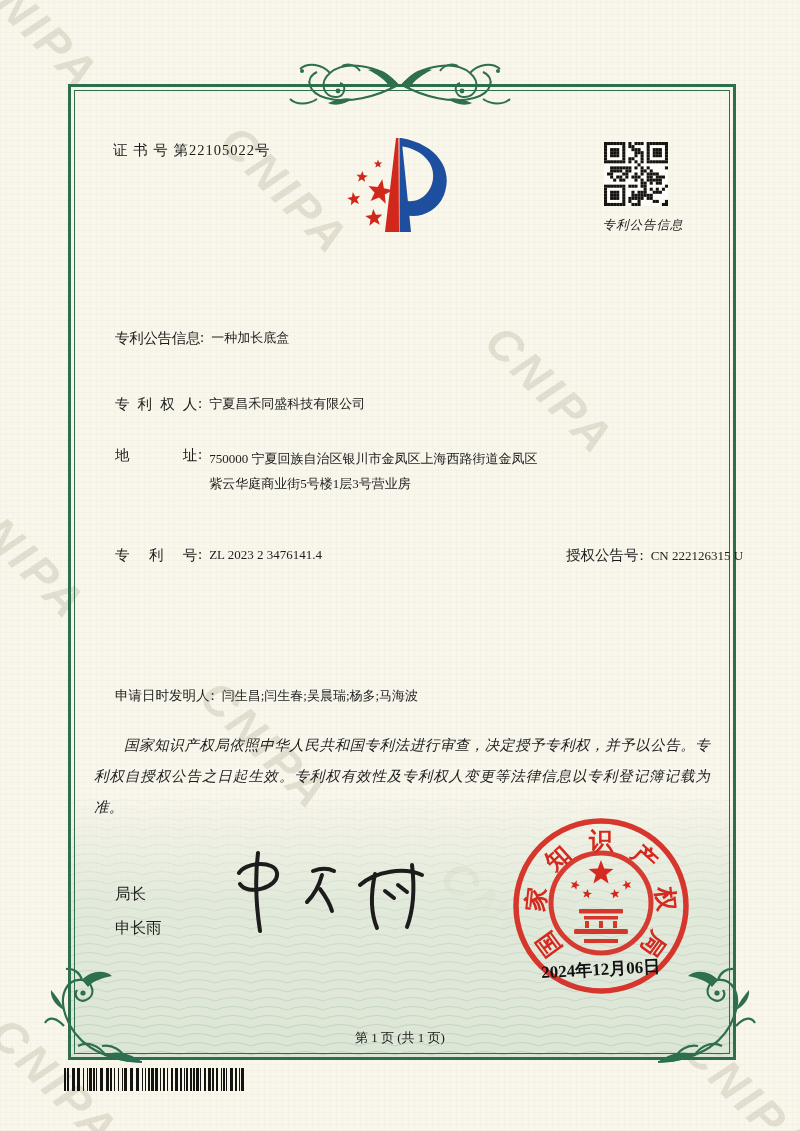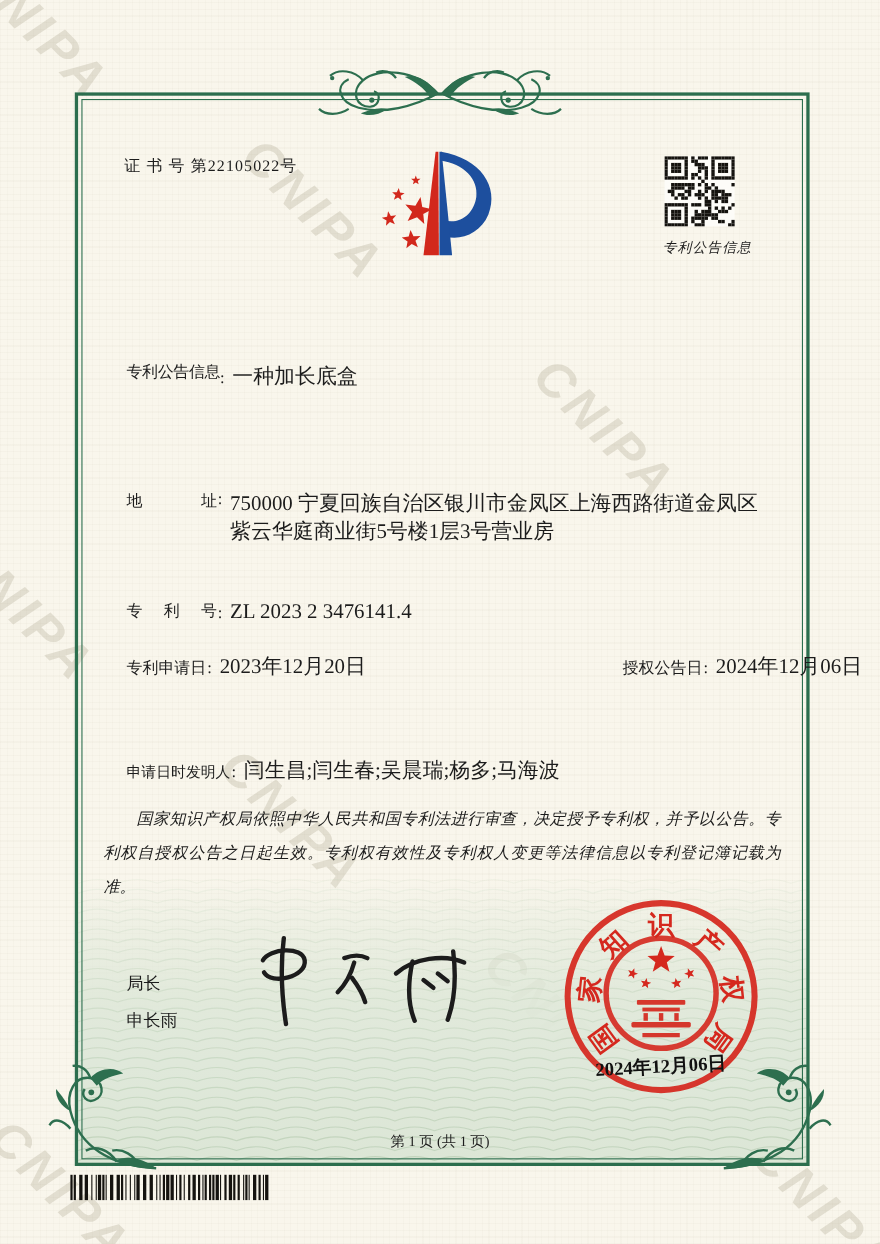--- a/index.html
+++ b/index.html
@@ -37,21 +37,21 @@
   .logo{position:absolute; left:340px; top:130px;}
   .qr{position:absolute; left:604px; top:142px; width:64px; height:64px;}
   .qrlabel{position:absolute; left:588px; top:217px; width:110px; text-align:center;
     font-size:12.5px; font-style:italic; letter-spacing:1px;}
   .title{position:absolute; left:0; top:234px; width:100%; text-align:center;
     font-size:36px; font-weight:700; letter-spacing:3px;}
   .row{position:absolute; left:115px; font-size:15px; white-space:nowrap;}
   .lbl{display:inline-block; width:82px; text-align:justify; text-align-last:justify;
     vertical-align:top; font-size:14.5px; letter-spacing:-0.3px;}
   .cl{display:inline-block; margin:0 7px 0 1px;}
-  .val{font-size:19px;}
+  .val{font-size:13px;}
   .addrval{display:inline-block; white-space:normal; width:488px; vertical-align:top; line-height:25px;}
   .rcol{position:absolute; left:451px; top:0; white-space:nowrap;}
   .rlbl{font-size:14.5px;}
   .smallrow .slbl{font-size:13.5px;}
   .legal{position:absolute; left:94px; top:730px; width:616px; font-size:14.5px;
     line-height:31px; text-align:justify; text-indent:30px; font-style:italic; letter-spacing:0.2px;}
   .director{position:absolute; left:115px; top:884px;
     font-family:"Liberation Sans","DejaVu Sans",sans-serif; font-size:15.5px;}
   .director div{margin-bottom:13px;}
   .sig{position:absolute; left:225px; top:843px;}
@@ -401,34 +401,34 @@
           <rect x="60" y="60" width="3" height="3"></rect>
         </g>
     </svg>
     <div class="qrlabel">专利公告信息</div>
 
 
     <div class="row" style="top:329px">
       <span class="lbl" style="width:84px">专利公告信息</span><span class="cl">:</span><span class="val">一种加长底盒</span>
     </div>
 
+    <div class="row" style="top:395px">
+      <span class="lbl">专利权人</span><span class="cl">:</span><span class="val">宁夏昌禾同盛科技有限公司</span>
+    </div>
 
     <div class="row" style="top:446px">
       <span class="lbl">地址</span><span class="cl">:</span><span class="val addrval"><span>750000 宁夏回族自治区银川市金凤区上海西路街道金凤区</span><br><span>紫云华庭商业街5号楼1层3号营业房</span></span>
     </div>
 
 
     <div class="row" style="top:546px">
       <span class="lbl">专利号</span><span class="cl">:</span><span class="val">ZL 2023 2 3476141.4</span>
-    </div>
-
-    <div class="row" style="top:593px">
-      <span class="rlbl">专利申请日</span><span class="cl">:</span><span class="val">2023年12月20日</span>
-      <span class="rcol"><span class="rlbl">授权公告日</span><span class="cl">:</span><span class="val">2024年12月06日</span></span>
-    </div>
+      <span class="rcol"><span class="rlbl">授权公告号</span><span class="cl">:</span><span class="val">CN 222126315 U</span></span>
+    </div>
+
 
 
     <div class="row smallrow" style="top:687px">
       <span class="slbl">申请日时发明人</span><span class="cl">:</span><span class="val">闫生昌;闫生春;吴晨瑞;杨多;马海波</span>
     </div>
 
     <div class="legal">国家知识产权局依照中华人民共和国专利法进行审查，决定授予专利权，并予以公告。专利权自授权公告之日起生效。专利权有效性及专利权人变更等法律信息以专利登记簿记载为准。</div>
 
     <div class="director">
       <div>局长</div>

